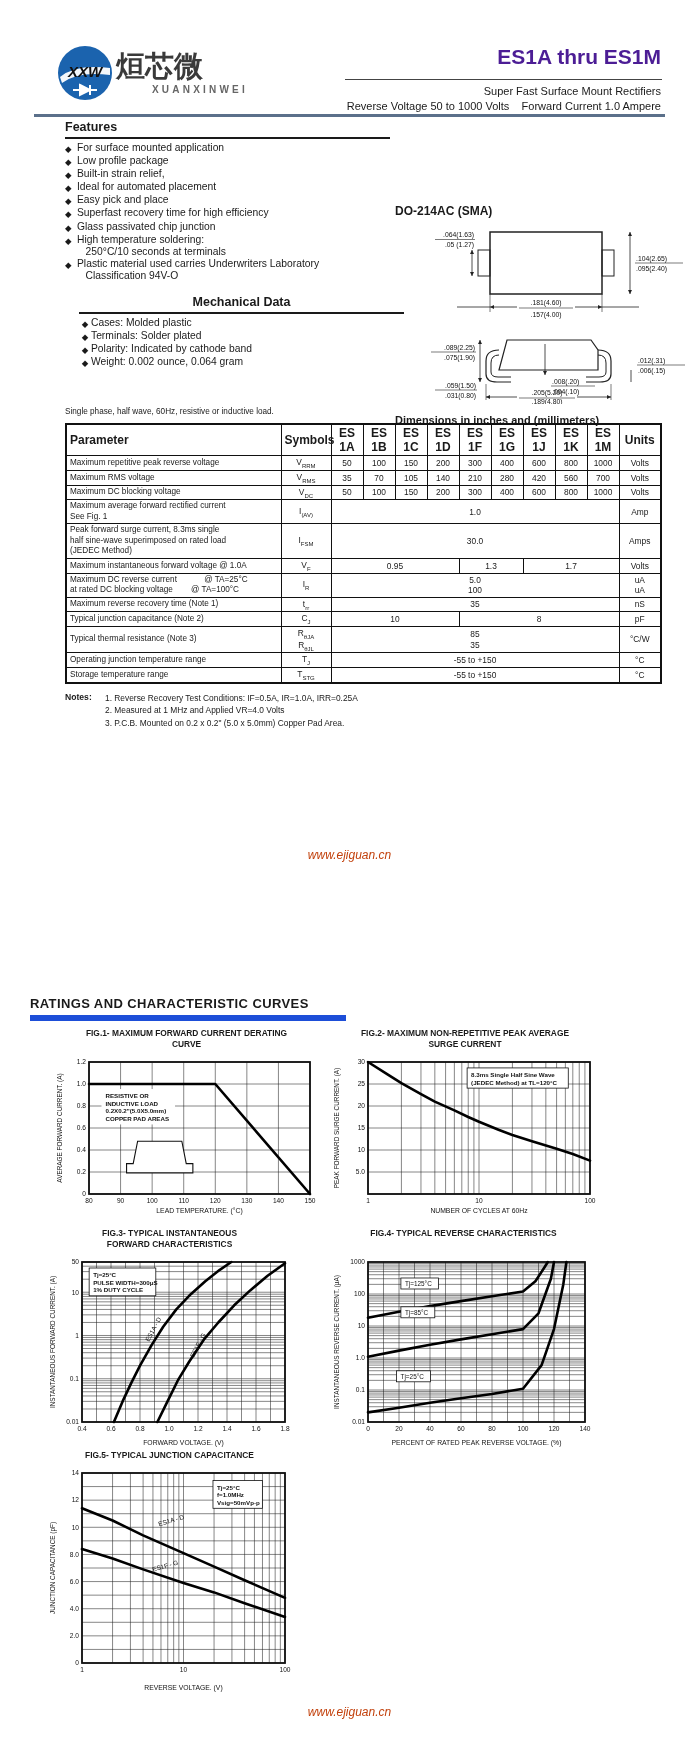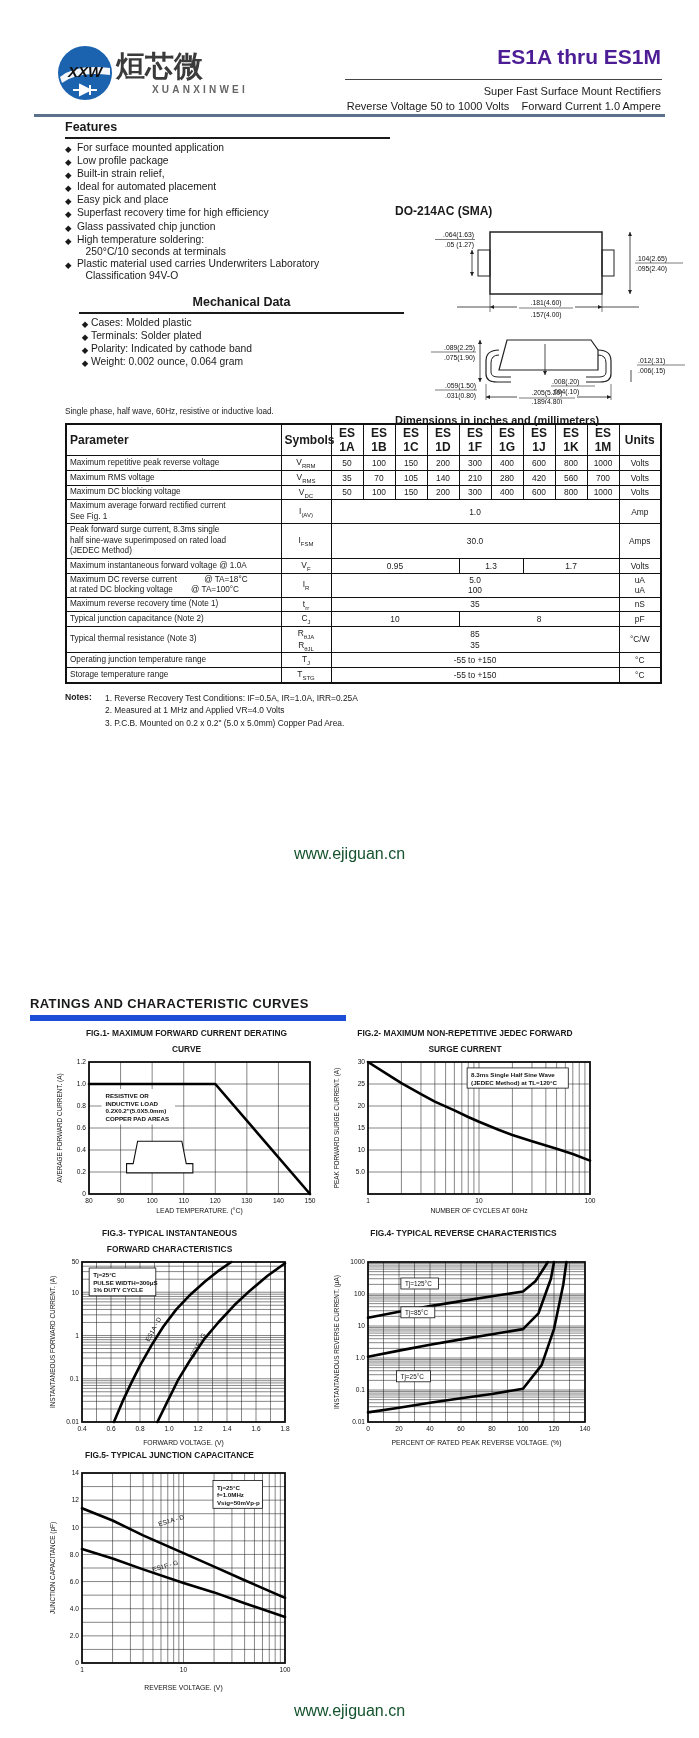--- a/index.html
+++ b/index.html
@@ -33,25 +33,25 @@
   table.rt th{font-size:12px;font-weight:bold;text-align:center;height:26px;}
   table.rt th.p{text-align:left;}
   table.rt td{font-size:8.4px;}
   td.p .pl{white-space:pre;font-size:8.2px;line-height:10.5px;}
   td.sym{text-align:center;font-size:9px;}
   td.sym sub{font-size:6px;}
   td.val,td.unit{text-align:center;line-height:10.5px;}
   .notes{font-size:8.4px;line-height:12.6px;}
   .notes .nl{white-space:pre;}
   .notes-label{font-weight:bold;font-size:8.6px;}
-  .site{font-size:16px;color:#14532d;text-decoration:none;}
+  .site{font-size:12px;color:#c2410c;text-decoration:none;font-style:italic;}
   
   .curves-head{font-weight:bold;font-size:13px;letter-spacing:.4px;padding-bottom:4px;border-bottom:6px solid #1d4ed8;}
   .fig{position:absolute;}
-  .fig-title{height:26px;display:flex;flex-direction:column;justify-content:space-between;
+  .fig-title{height:26px;display:flex;flex-direction:column;justify-content:flex-start;
              text-align:center;font-weight:bold;font-size:8.4px;line-height:10.5px;margin-bottom:2px;}
   .fig.short .fig-title{height:13px;}
   .chart{position:relative;width:100%;}
 </style>
 </head>
 <body>
 
 <div class="page">
 
   <div class="abs brand">
@@ -424,21 +424,21 @@
             </td>
             <td class="val" colspan="3">
               <div>1.7</div>
             </td>
             <td class="unit">
               <div>Volts</div>
             </td>
           </tr>
           <tr>
             <td class="p">
-              <div class="pl">Maximum DC reverse current            @ TA=18°C</div>
+              <div class="pl">Maximum DC reverse current            @ TA=25°C</div>
               <div class="pl">at rated DC blocking voltage        @ TA=100°C</div>
             </td>
             <td class="sym">
               <div>I<sub>R</sub></div>
             </td>
             <td class="val" colspan="9">
               <div>5.0</div>
               <div>100</div>
             </td>
             <td class="unit">
@@ -584,21 +584,21 @@
           <text x="9" y="72" font-size="6.4" text-anchor="middle" fill="#111" transform="rotate(-90 9 72)">AVERAGE FORWARD CURRENT. (A)</text>
           <rect x="48.47" y="33.04" width="73.55" height="35.4" fill="#fff"></rect>
           <text x="52.47" y="42.04" font-size="6.2" fill="#111" font-weight="bold">RESISTIVE OR</text>
           <text x="52.47" y="49.64" font-size="6.2" fill="#111" font-weight="bold">INDUCTIVE LOAD</text>
           <text x="52.47" y="57.239999999999995" font-size="6.2" fill="#111" font-weight="bold">0.2X0.2"(5.0X5.0mm)</text>
           <text x="52.47" y="64.84" font-size="6.2" fill="#111" font-weight="bold">COPPER PAD AREAS</text>
         </svg></div>
   </div>
   <div class="fig" style="left:330px;top:1028px;width:270px;">
     <div class="fig-title" id="t1">
-        <div>FIG.2- MAXIMUM NON-REPETITIVE JEDEC FORWARD</div>
+        <div>FIG.2- MAXIMUM NON-REPETITIVE PEAK AVERAGE</div>
         <div>SURGE CURRENT</div>
       </div>
     <div class="chart" style="height:160px;"><svg width="270" height="160" style="font-family:'Liberation Sans',sans-serif">
           <line x1="38" y1="6" x2="38" y2="138" stroke="#222" stroke-width="0.55"></line>
           <line x1="71.41432951870192" y1="6" x2="71.41432951870192" y2="138" stroke="#222" stroke-width="0.55"></line>
           <line x1="90.96045927388252" y1="6" x2="90.96045927388252" y2="138" stroke="#222" stroke-width="0.55"></line>
           <line x1="104.82865903740382" y1="6" x2="104.82865903740382" y2="138" stroke="#222" stroke-width="0.55"></line>
           <line x1="115.5856704812981" y1="6" x2="115.5856704812981" y2="138" stroke="#222" stroke-width="0.55"></line>
           <line x1="124.37478879258444" y1="6" x2="124.37478879258444" y2="138" stroke="#222" stroke-width="0.55"></line>
           <line x1="131.80588244158253" y1="6" x2="131.80588244158253" y2="138" stroke="#222" stroke-width="0.55"></line>

